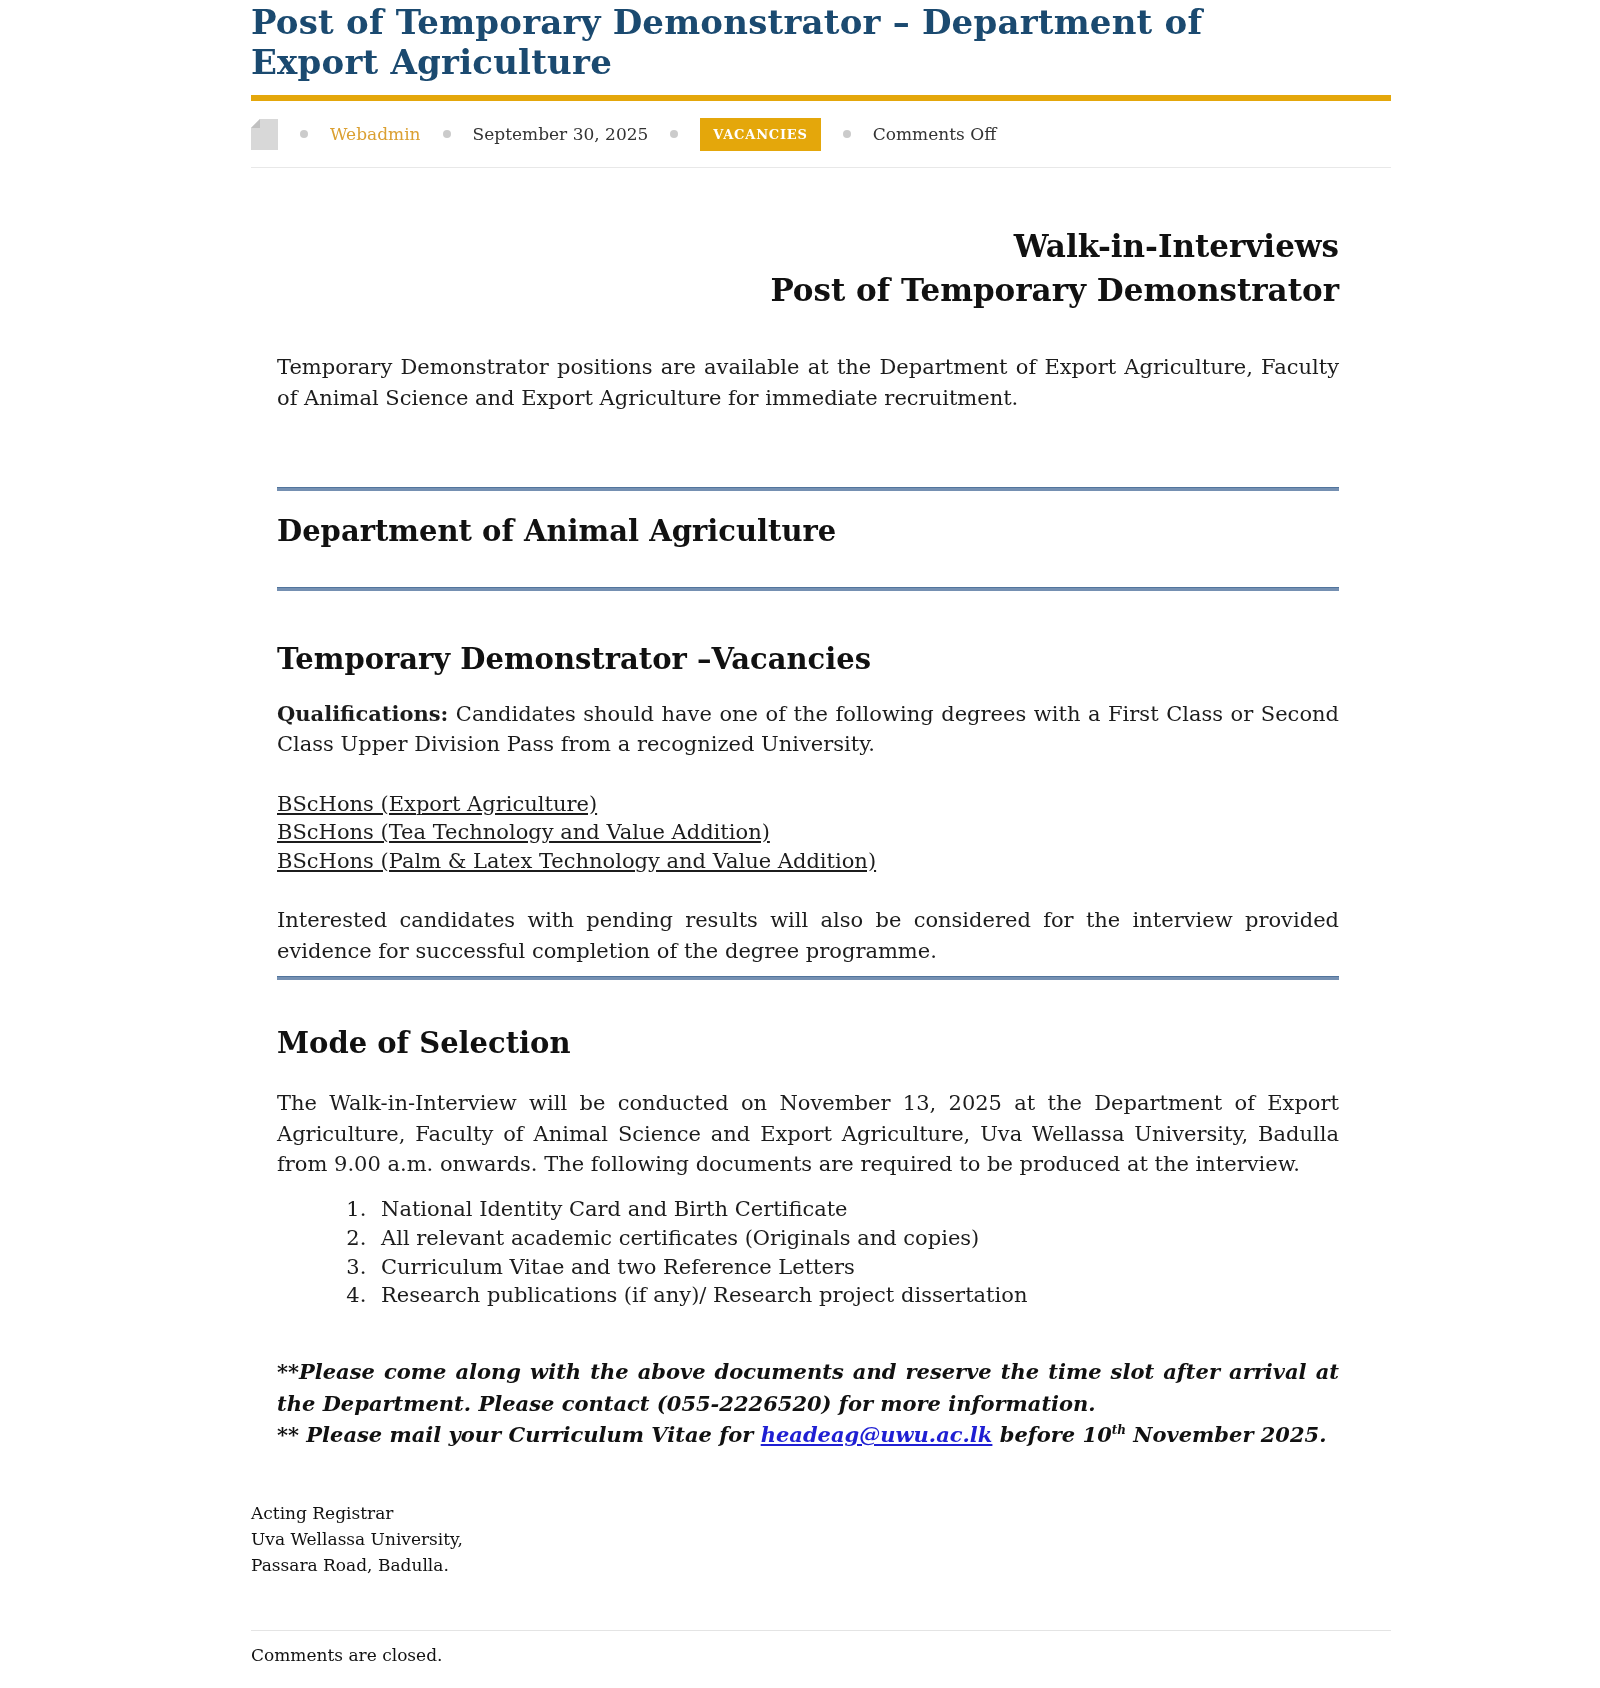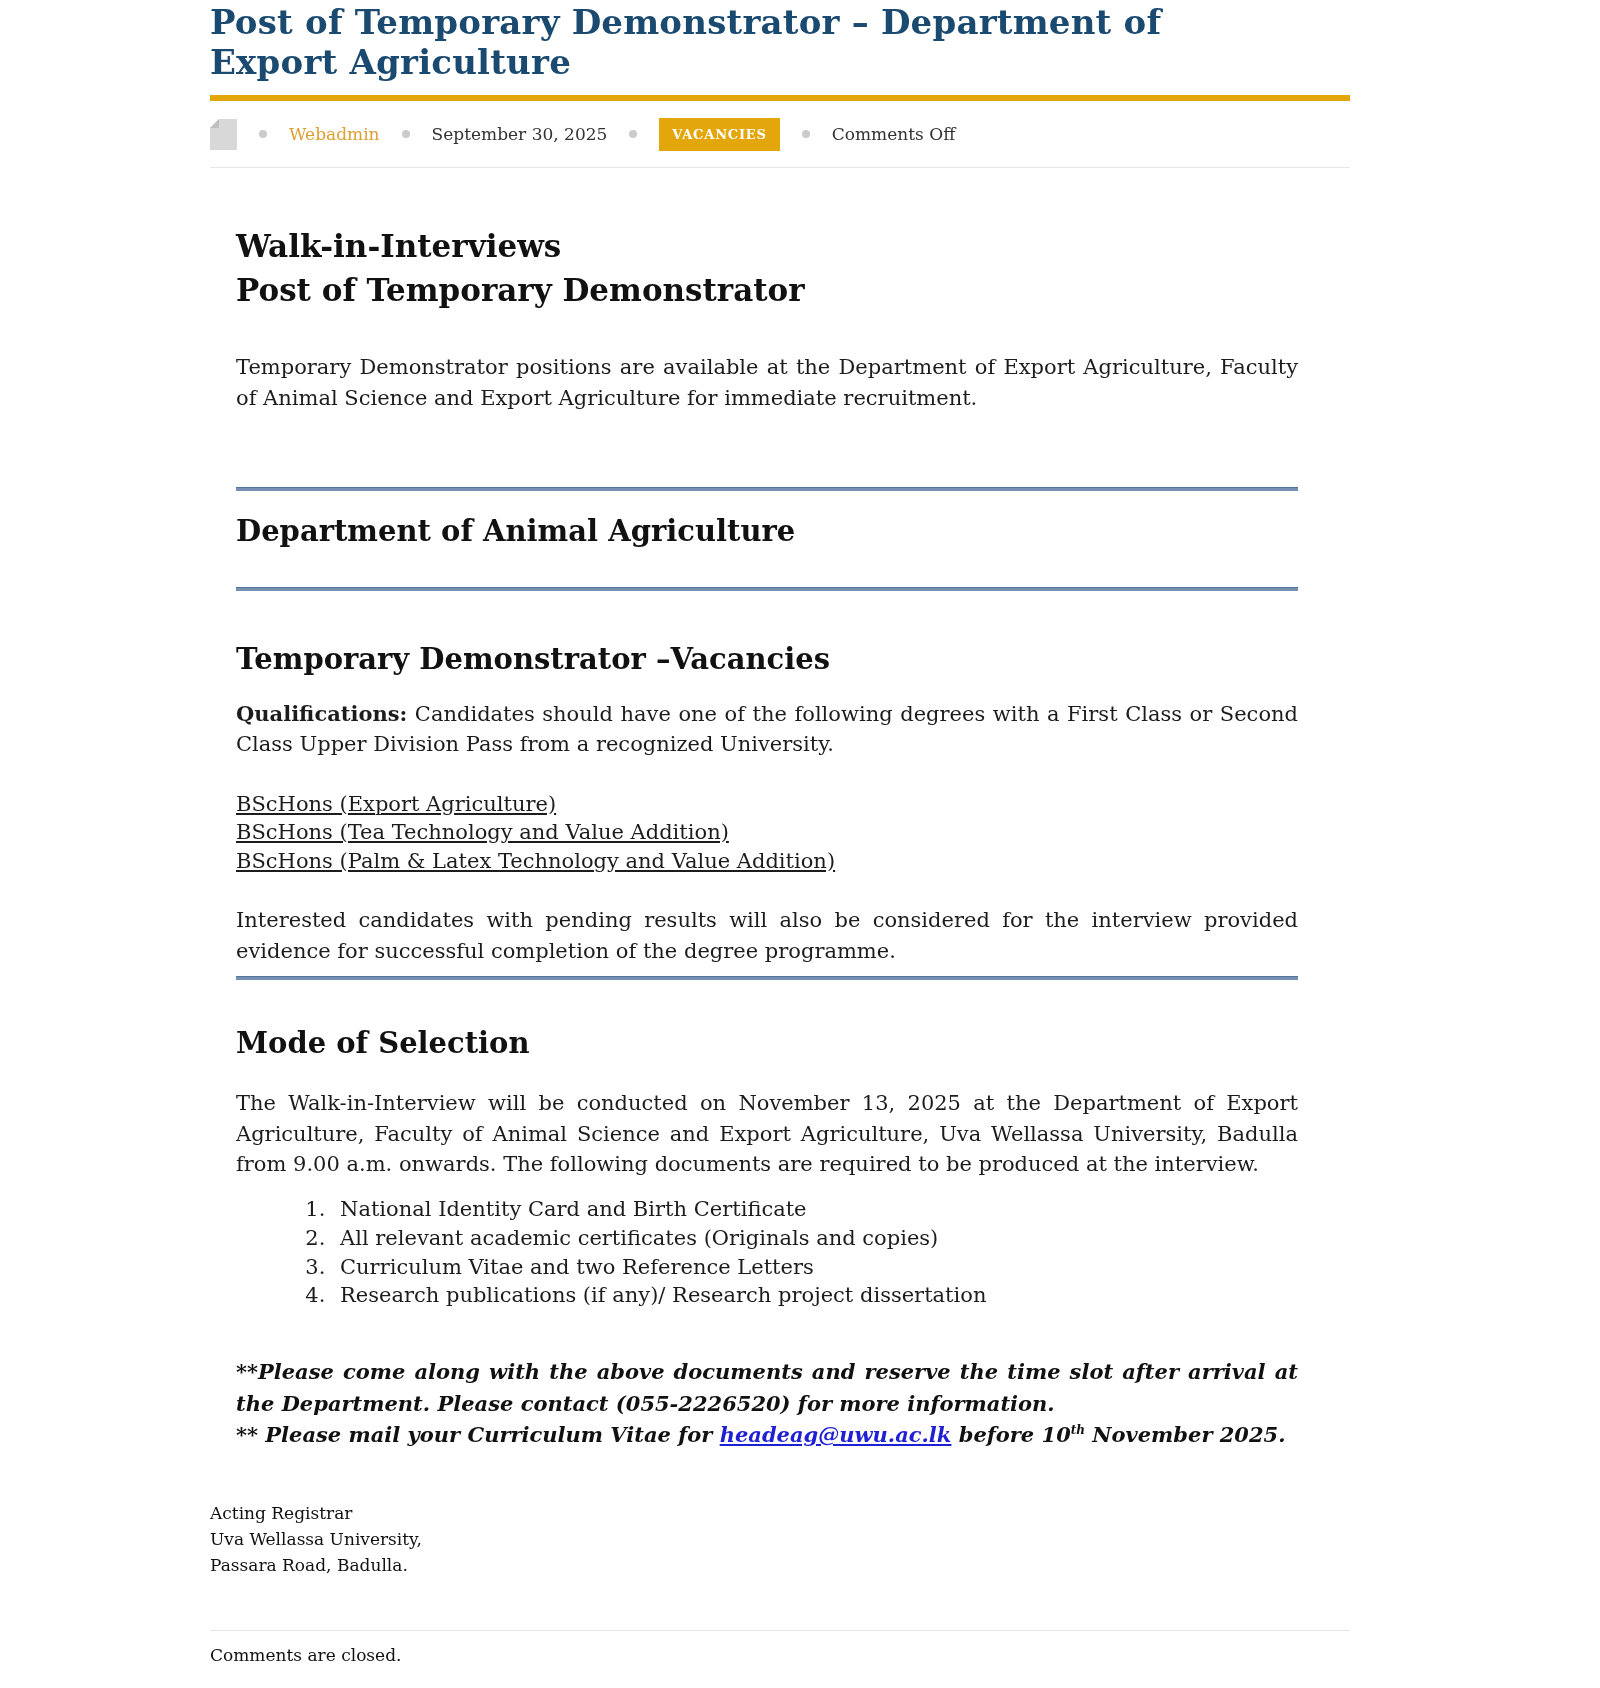--- a/index.html
+++ b/index.html
@@ -8,20 +8,21 @@
     width: 1600px;
     font-family: "DejaVu Serif", "Liberation Serif", serif;
     color: #1c1c1c;
   }
   .canvas {
     position: relative;
     width: 1600px;
     height: 1688px;
     overflow: hidden;
     background: #ffffff;
+    padding-left: 41px;
   }
   .article {
     width: 1140px;
     margin-left: 210px;
     padding-top: 2px;
   }
   
   .post-title {
     font-size: 34px;
     line-height: 1.18;
@@ -74,21 +75,21 @@
     margin-top: 17px;
     border-top: 1px solid #e8e8e8;
   }
   
   .content {
     margin-left: 26px;
     width: 1062px;
   }
   .center-heading {
     margin-top: 56px;
-    text-align: left;
+    text-align: right;
     font-size: 31px;
     font-weight: bold;
     line-height: 1.42;
     color: #111111;
   }
   .para {
     margin-top: 40px;
     font-size: 21px;
     line-height: 1.45;
     text-align: justify;

